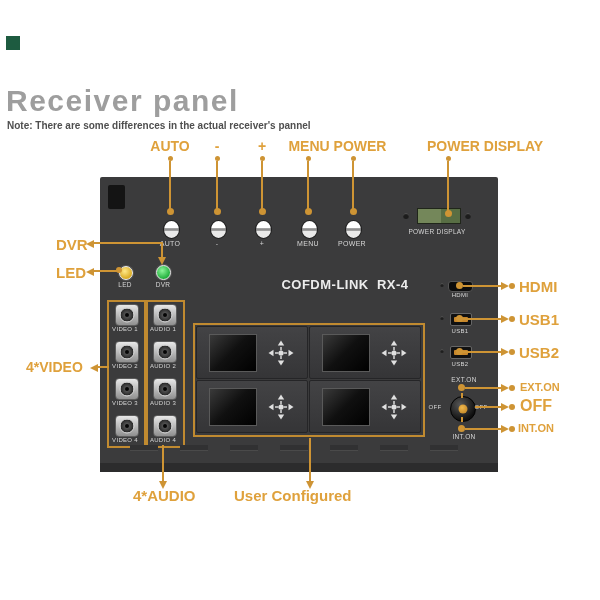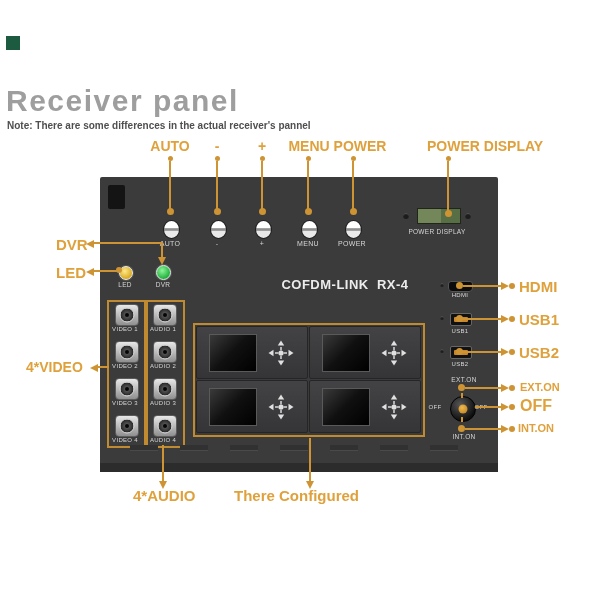--- a/index.html
+++ b/index.html
@@ -268,15 +268,15 @@
   <div class="abs arrR" style="left:501px;top:425px;"></div>
   <div class="abs dot" style="left:509px;top:426px;width:6px;height:6px;"></div>
   <div class="abs lbl" style="left:518px;top:422px;font-size:11px;">INT.ON</div>
 
   <div class="abs vline" style="left:162px;top:445px;height:37px;"></div>
   <div class="abs arrD" style="left:159px;top:481px;"></div>
   <div class="abs lbl" style="left:133px;top:487px;font-size:15px;">4*AUDIO</div>
 
   <div class="abs vline" style="left:309px;top:438px;height:44px;"></div>
   <div class="abs arrD" style="left:306px;top:481px;"></div>
-  <div class="abs lbl" style="left:234px;top:487px;font-size:15px;">There Configured</div>
+  <div class="abs lbl" style="left:234px;top:487px;font-size:15px;">User Configured</div>
 
 </div>
 
 </body></html>

